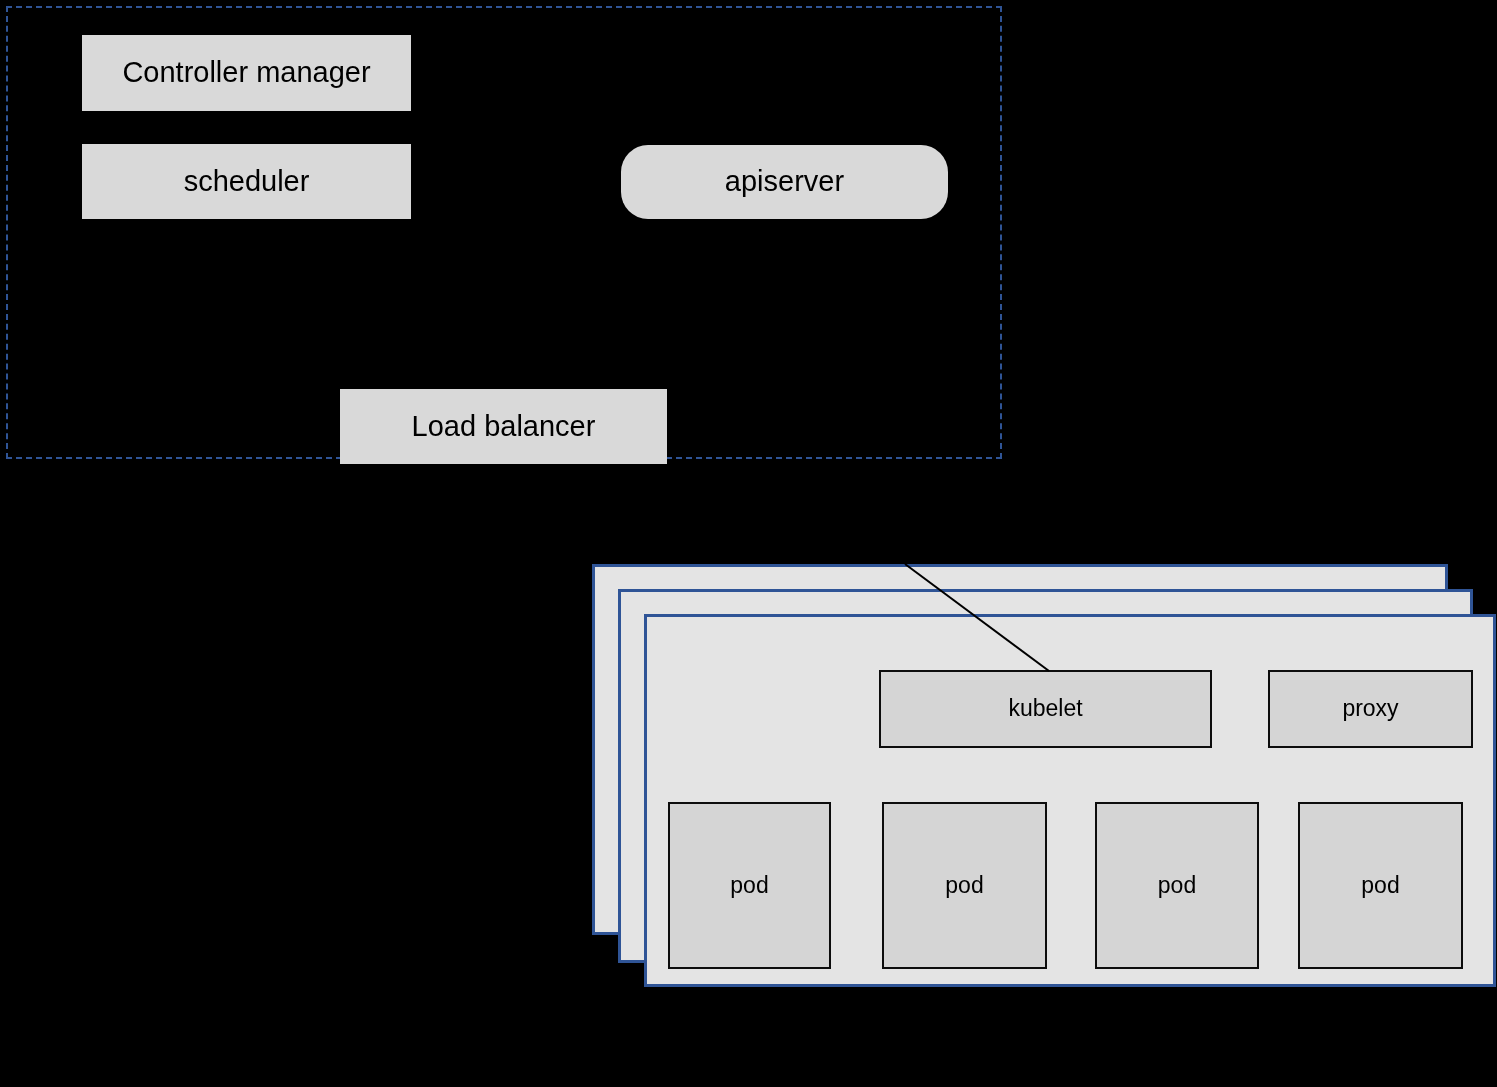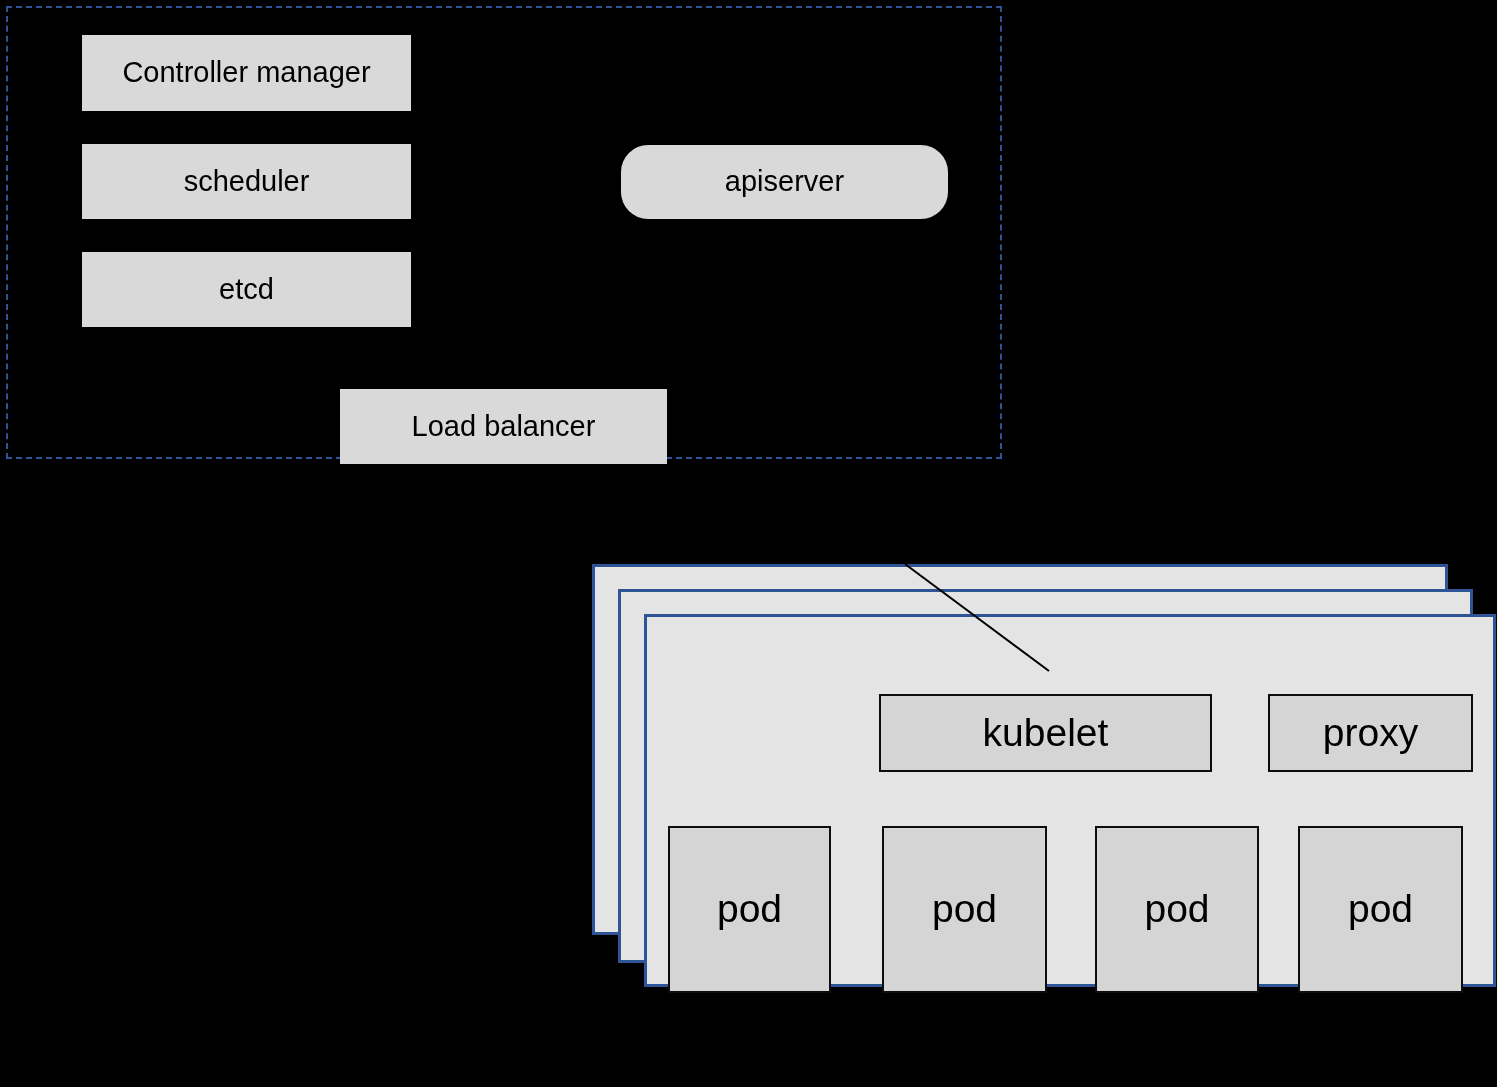--- a/index.html
+++ b/index.html
@@ -62,24 +62,23 @@
   
   .node-box {
     position: absolute;
     box-sizing: border-box;
     background: #d5d5d5;
     border: 2px solid #0d0d0d;
     color: #000000;
     display: flex;
     align-items: center;
     justify-content: center;
-    font-size: 39px;
+    font-size: 23px;
     line-height: 1.1;
     white-space: nowrap;
-    margin-top: 24px;
   }
   .node-box.kubelet { left: 879px;  top: 670px; width: 333px; height: 78px; }
   .node-box.proxy   { left: 1268px; top: 670px; width: 205px; height: 78px; justify-content: center; }
 
   .node-box.pod1 { left: 668px;  top: 802px; width: 163px; height: 167px; }
   .node-box.pod2 { left: 882px;  top: 802px; width: 165px; height: 167px; }
   .node-box.pod3 { left: 1095px; top: 802px; width: 164px; height: 167px; }
   .node-box.pod4 { left: 1298px; top: 802px; width: 165px; height: 167px; }
 
   
@@ -100,23 +99,20 @@
   <div class="cp-container"></div>
 
   <div class="cp-box controller">
     <span>Controller manager</span>
   </div>
 
   <div class="cp-box scheduler">
     <span>scheduler</span>
   </div>
 
-  <div class="cp-box etcd">
-    <span>etcd</span>
-  </div>
 
   <div class="cp-box apiserver">
     <span>apiserver</span>
   </div>
 
   <div class="cp-box loadbal">
     <span>Load balancer</span>
   </div>
 
   <div class="node-panel back"></div>

